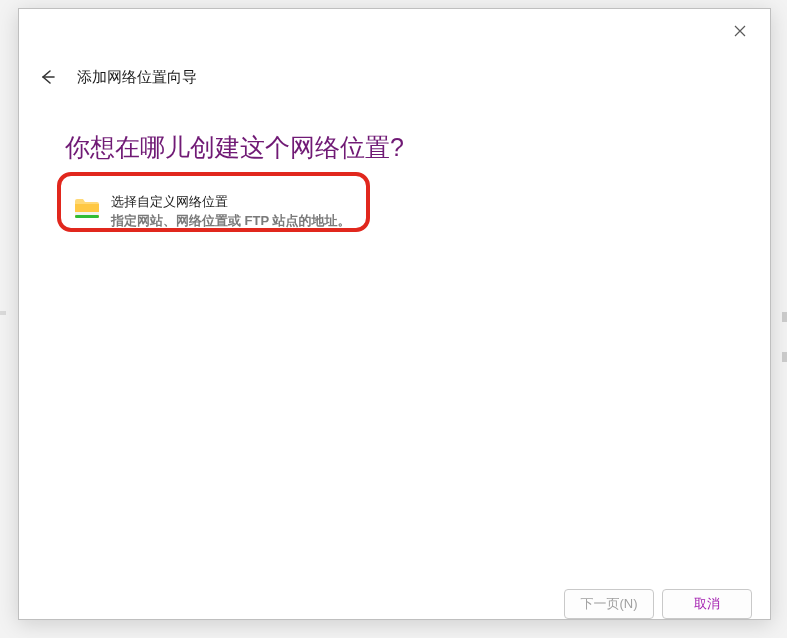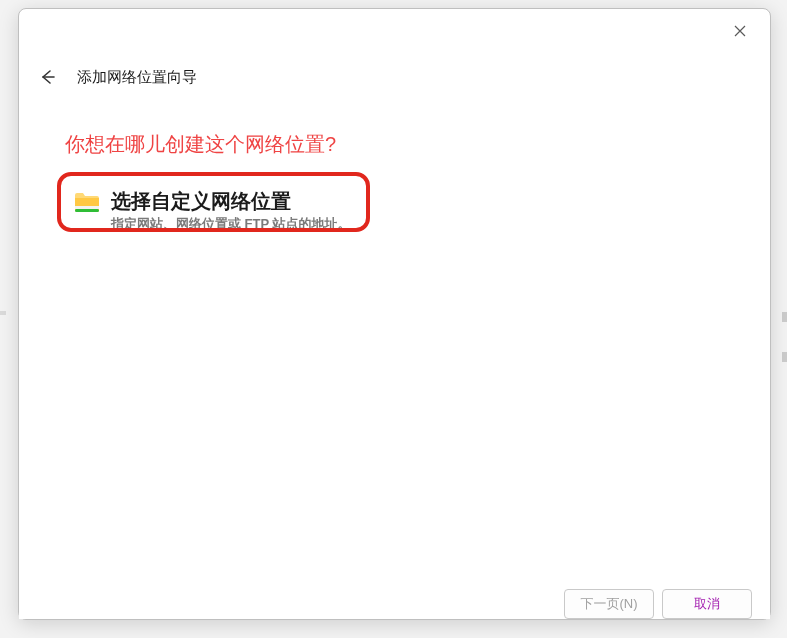--- a/index.html
+++ b/index.html
@@ -12,21 +12,21 @@
       overflow: hidden;
     }
     .dialog {
       position: absolute;
       left: 18px;
       top: 8px;
       width: 753px;
       height: 612px;
       background: #ffffff;
       border: 1px solid #bfbfbf;
-      border-radius: 8px;
+      border-radius: 0;
       box-shadow: 0 4px 20px rgba(0,0,0,0.15);
       display: flex;
       flex-direction: column;
     }
     .title-bar {
       height: 44px;
       display: flex;
       align-items: center;
       justify-content: flex-end;
       padding: 0 8px;
@@ -63,22 +63,22 @@
       font-size: 15px;
       color: #1b1b1b;
       font-weight: 400;
     }
     .content {
       flex: 1;
       padding: 28px 42px 0 46px;
       position: relative;
     }
     .heading {
-      font-size: 20px;
-      color: #ef4444;
+      font-size: 25px;
+      color: #701a75;
       font-weight: 400;
       margin-bottom: 22px;
     }
     .option-highlight {
       position: absolute;
       left: 38px;
       top: 69px;
       width: 313px;
       height: 60px;
       border: 4px solid #e1271d;
@@ -95,24 +95,23 @@
       margin-left: 4px;
     }
     .folder-icon {
       flex-shrink: 0;
       width: 28px;
       height: 28px;
       margin-top: 3px;
     }
     .option-text { padding-top: 2px; }
     .option-title {
-      font-size: 20px;
+      font-size: 13px;
       color: #1b1b1b;
       line-height: 1.3;
-      font-weight: bold;
     }
     .option-desc {
       font-size: 13px;
       color: #7a7a7a;
       line-height: 1.4;
       margin-top: 1px;
       font-weight: bold;
     }
     .footer {
       height: 56px;

